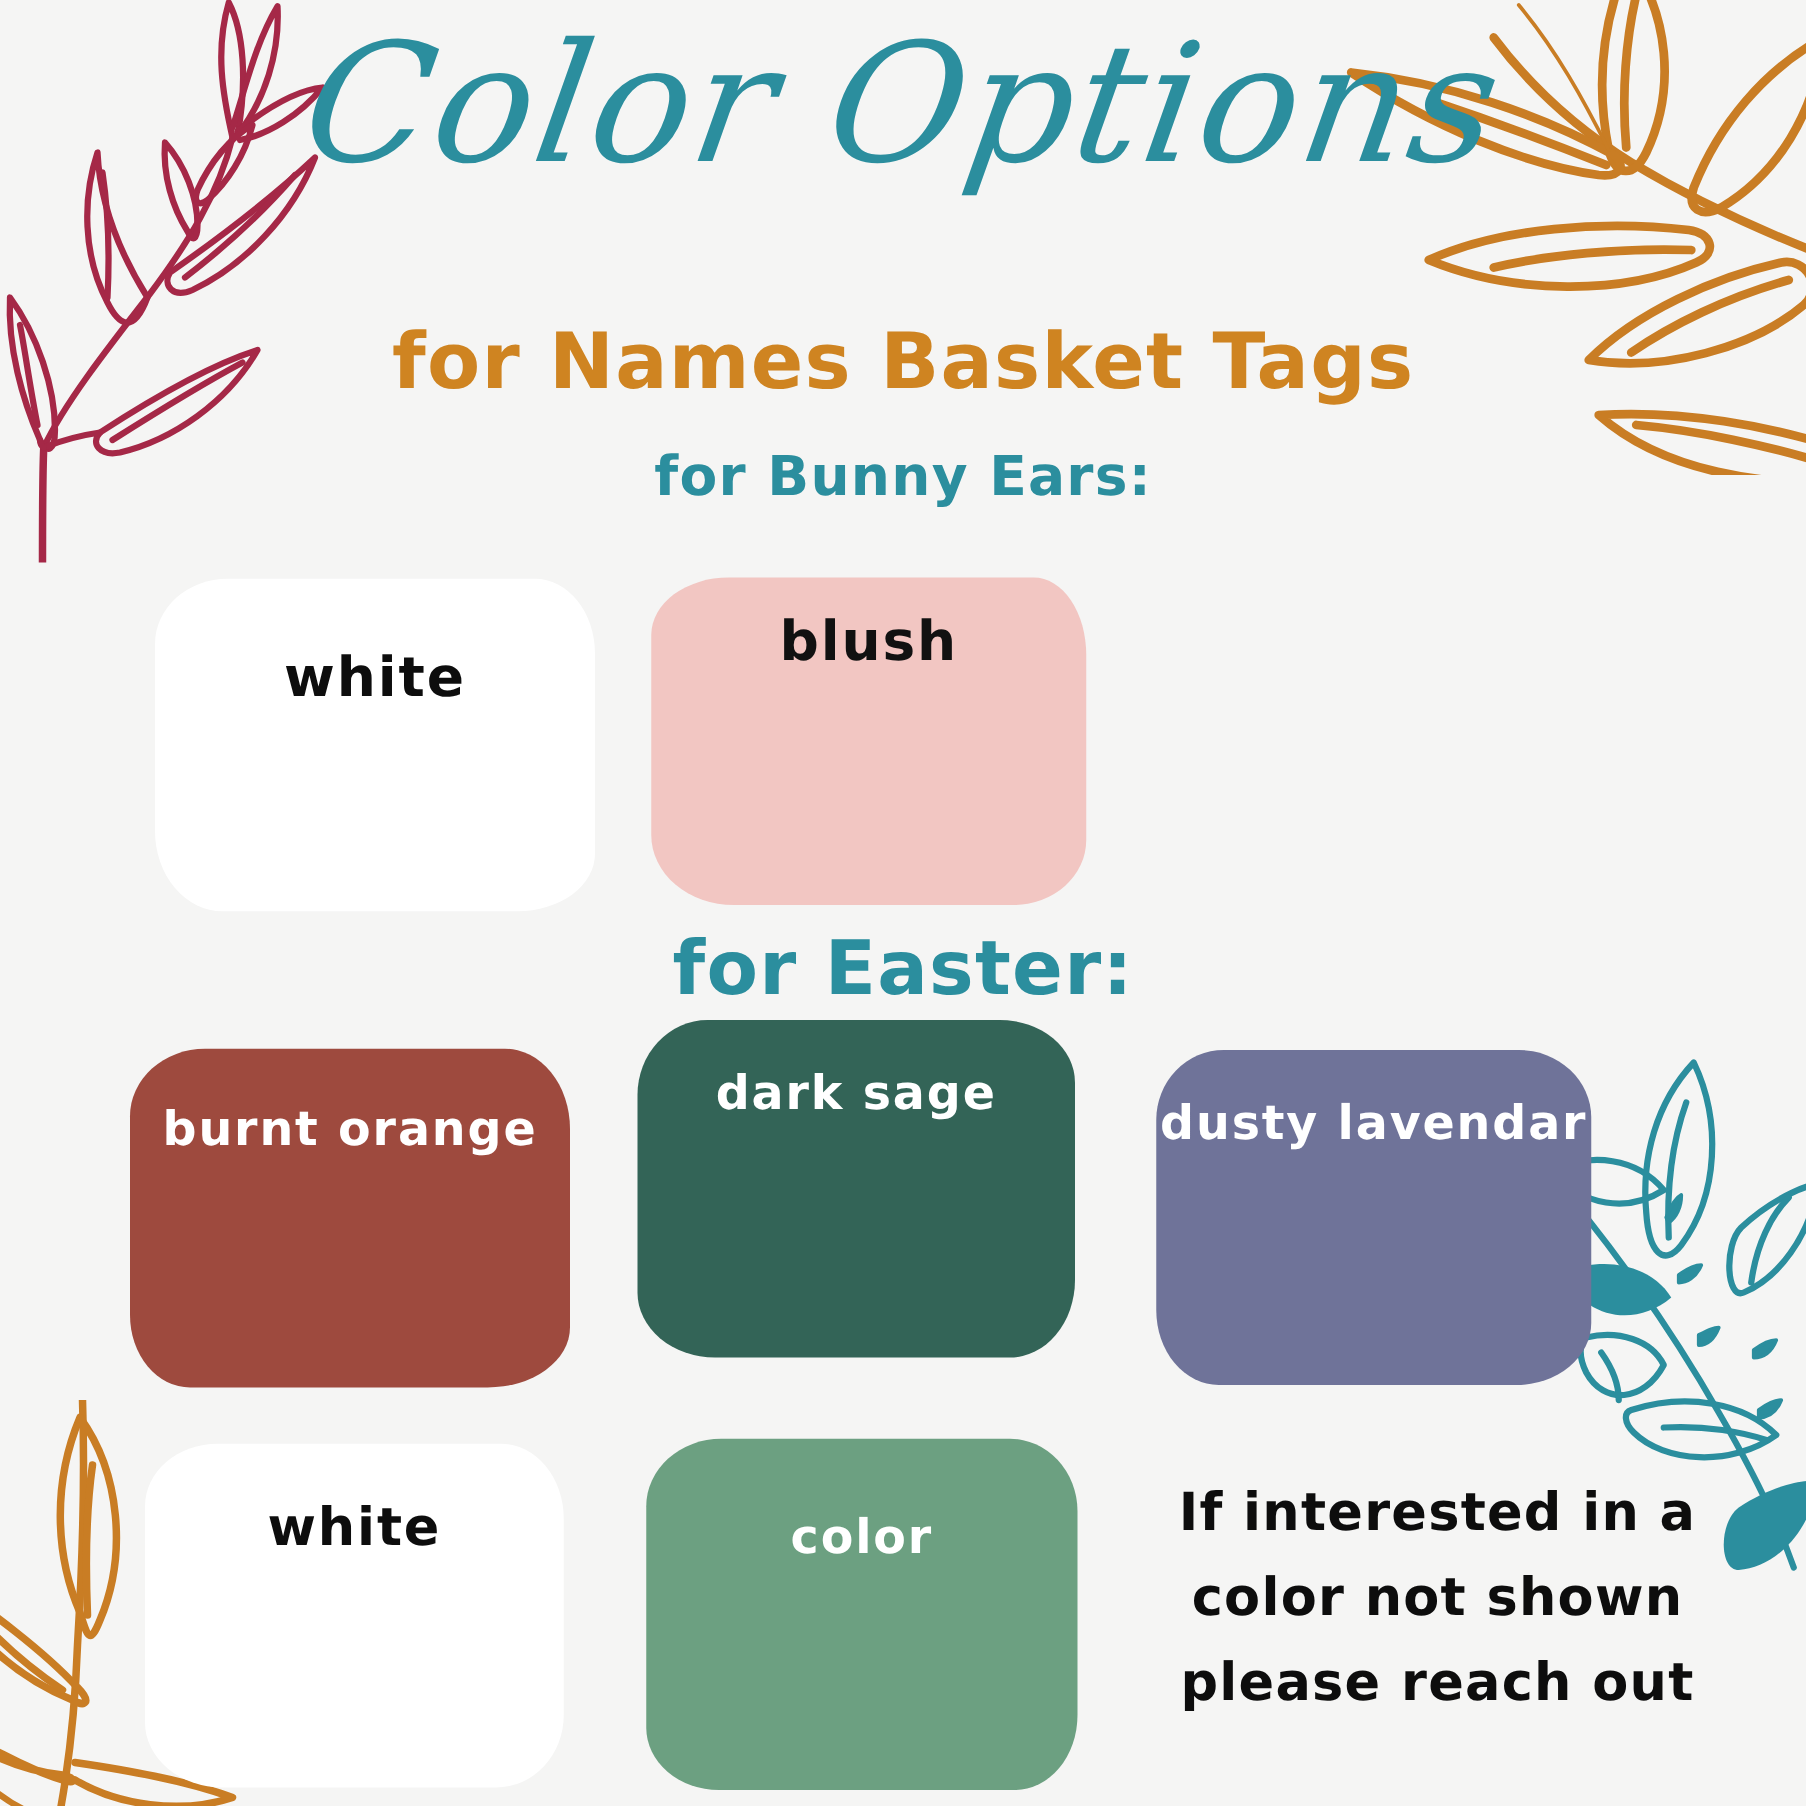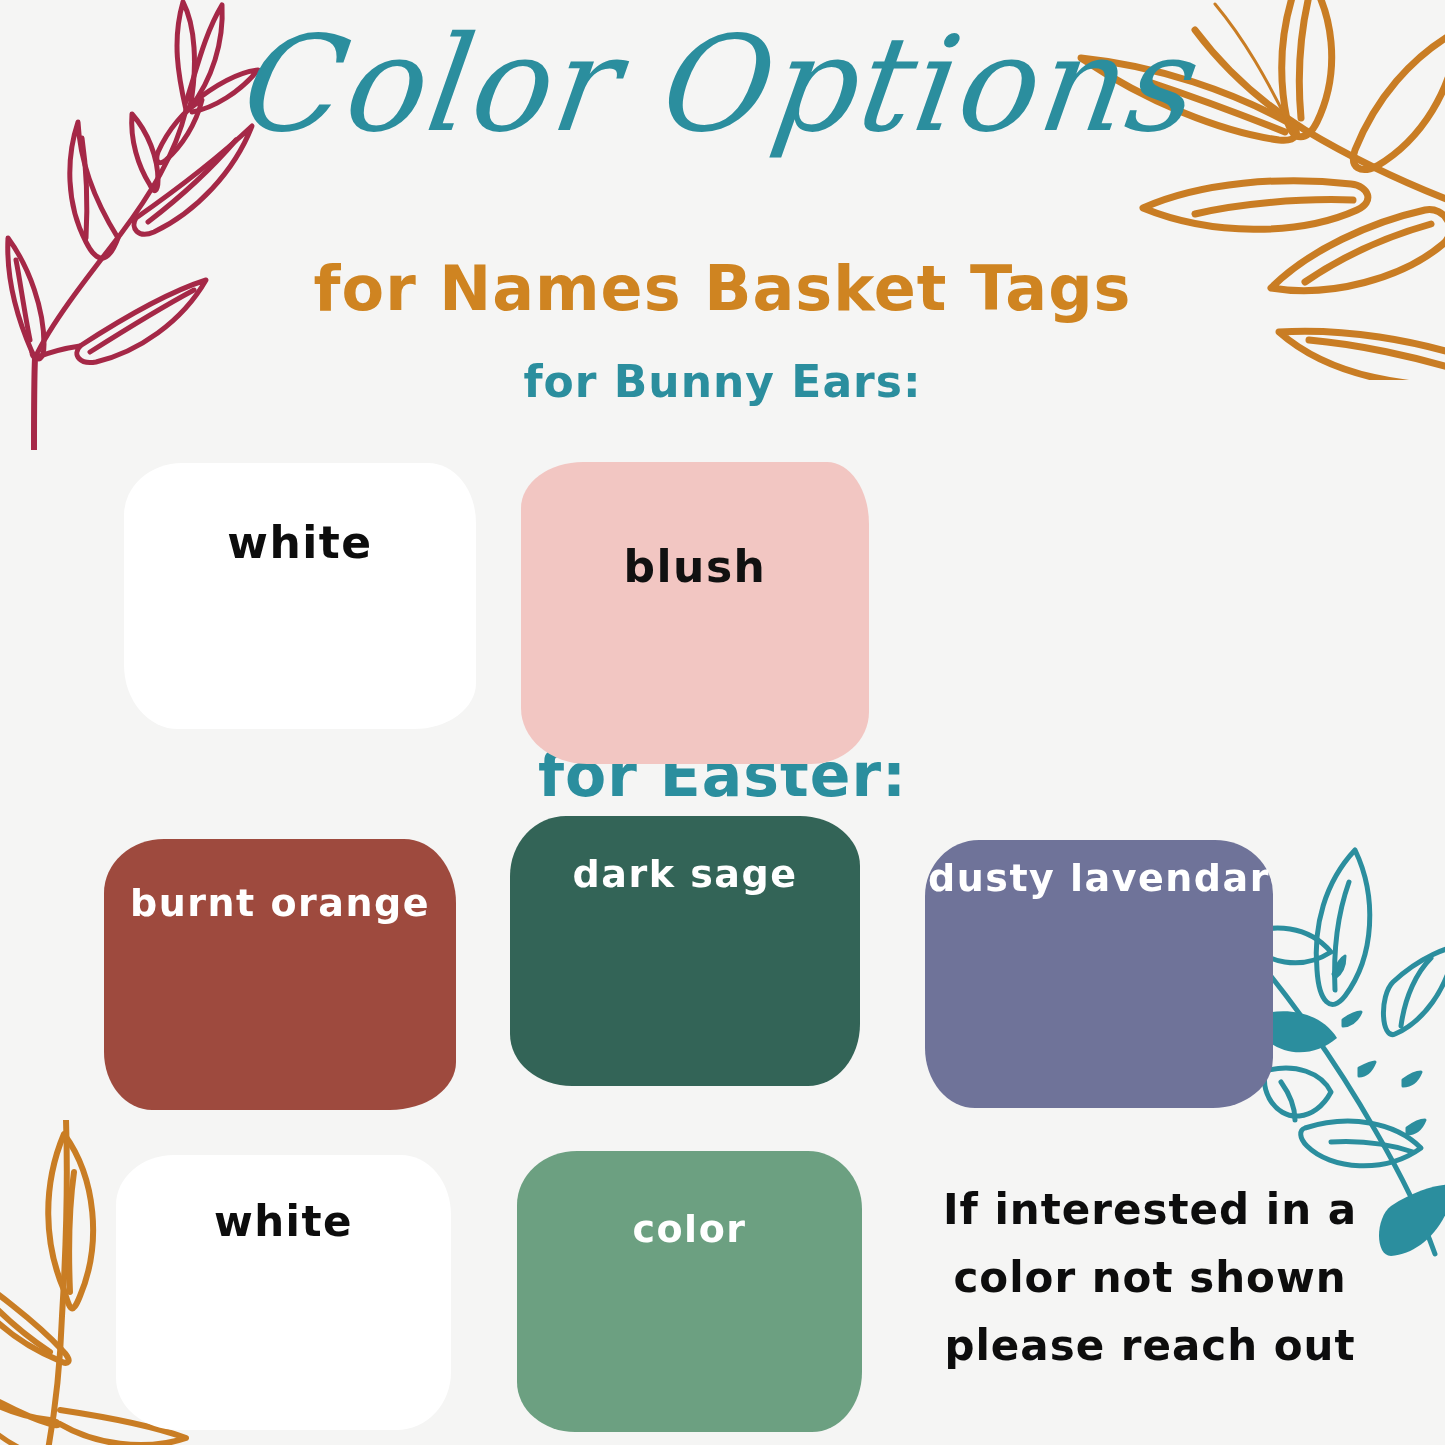--- a/index.html
+++ b/index.html
@@ -93,25 +93,25 @@
   #swatch-white-ears {
     left: 124px; top: 463px; width: 352px; height: 266px;
     background: #ffffff;
     border-radius: 58px 48px 62px 54px / 52px 60px 46px 64px;
     align-items: flex-start;
     padding-top: 54px;
   }
   #swatch-white-ears .swatch-label { font-size: 44px; color: #0d0d0d; }
 
   #swatch-blush {
-    left: 521px; top: 462px; width: 348px; height: 302px;
+    left: 521px; top: 462px; width: 348px; height: 262px;
     background: #f2c6c2;
     border-radius: 62px 42px 58px 66px / 46px 62px 52px 56px;
     align-items: flex-start;
-    padding-top: 79px;
+    padding-top: 26px;
   }
   #swatch-blush .swatch-label { font-size: 44px; color: #111111; }
 
   
   #swatch-burnt-orange {
     left: 104px; top: 839px; width: 352px; height: 271px;
     background: #9e4a3e;
     border-radius: 60px 52px 66px 48px / 54px 64px 48px 58px;
     align-items: flex-start;
     padding-top: 42px;
@@ -125,21 +125,21 @@
     align-items: flex-start;
     padding-top: 36px;
   }
   #swatch-dark-sage .swatch-label { font-size: 38px; color: #ffffff; }
 
   #swatch-dusty-lavendar {
     left: 925px; top: 840px; width: 348px; height: 268px;
     background: #6f7399;
     border-radius: 54px 58px 60px 50px / 56px 54px 50px 60px;
     align-items: flex-start;
-    padding-top: 16px;
+    padding-top: 36px;
   }
   #swatch-dusty-lavendar .swatch-label { font-size: 38px; color: #ffffff; }
 
   
   #swatch-white-names {
     left: 116px; top: 1155px; width: 335px; height: 275px;
     background: #ffffff;
     border-radius: 58px 50px 54px 62px / 50px 60px 58px 52px;
     align-items: flex-start;
     padding-top: 42px;

